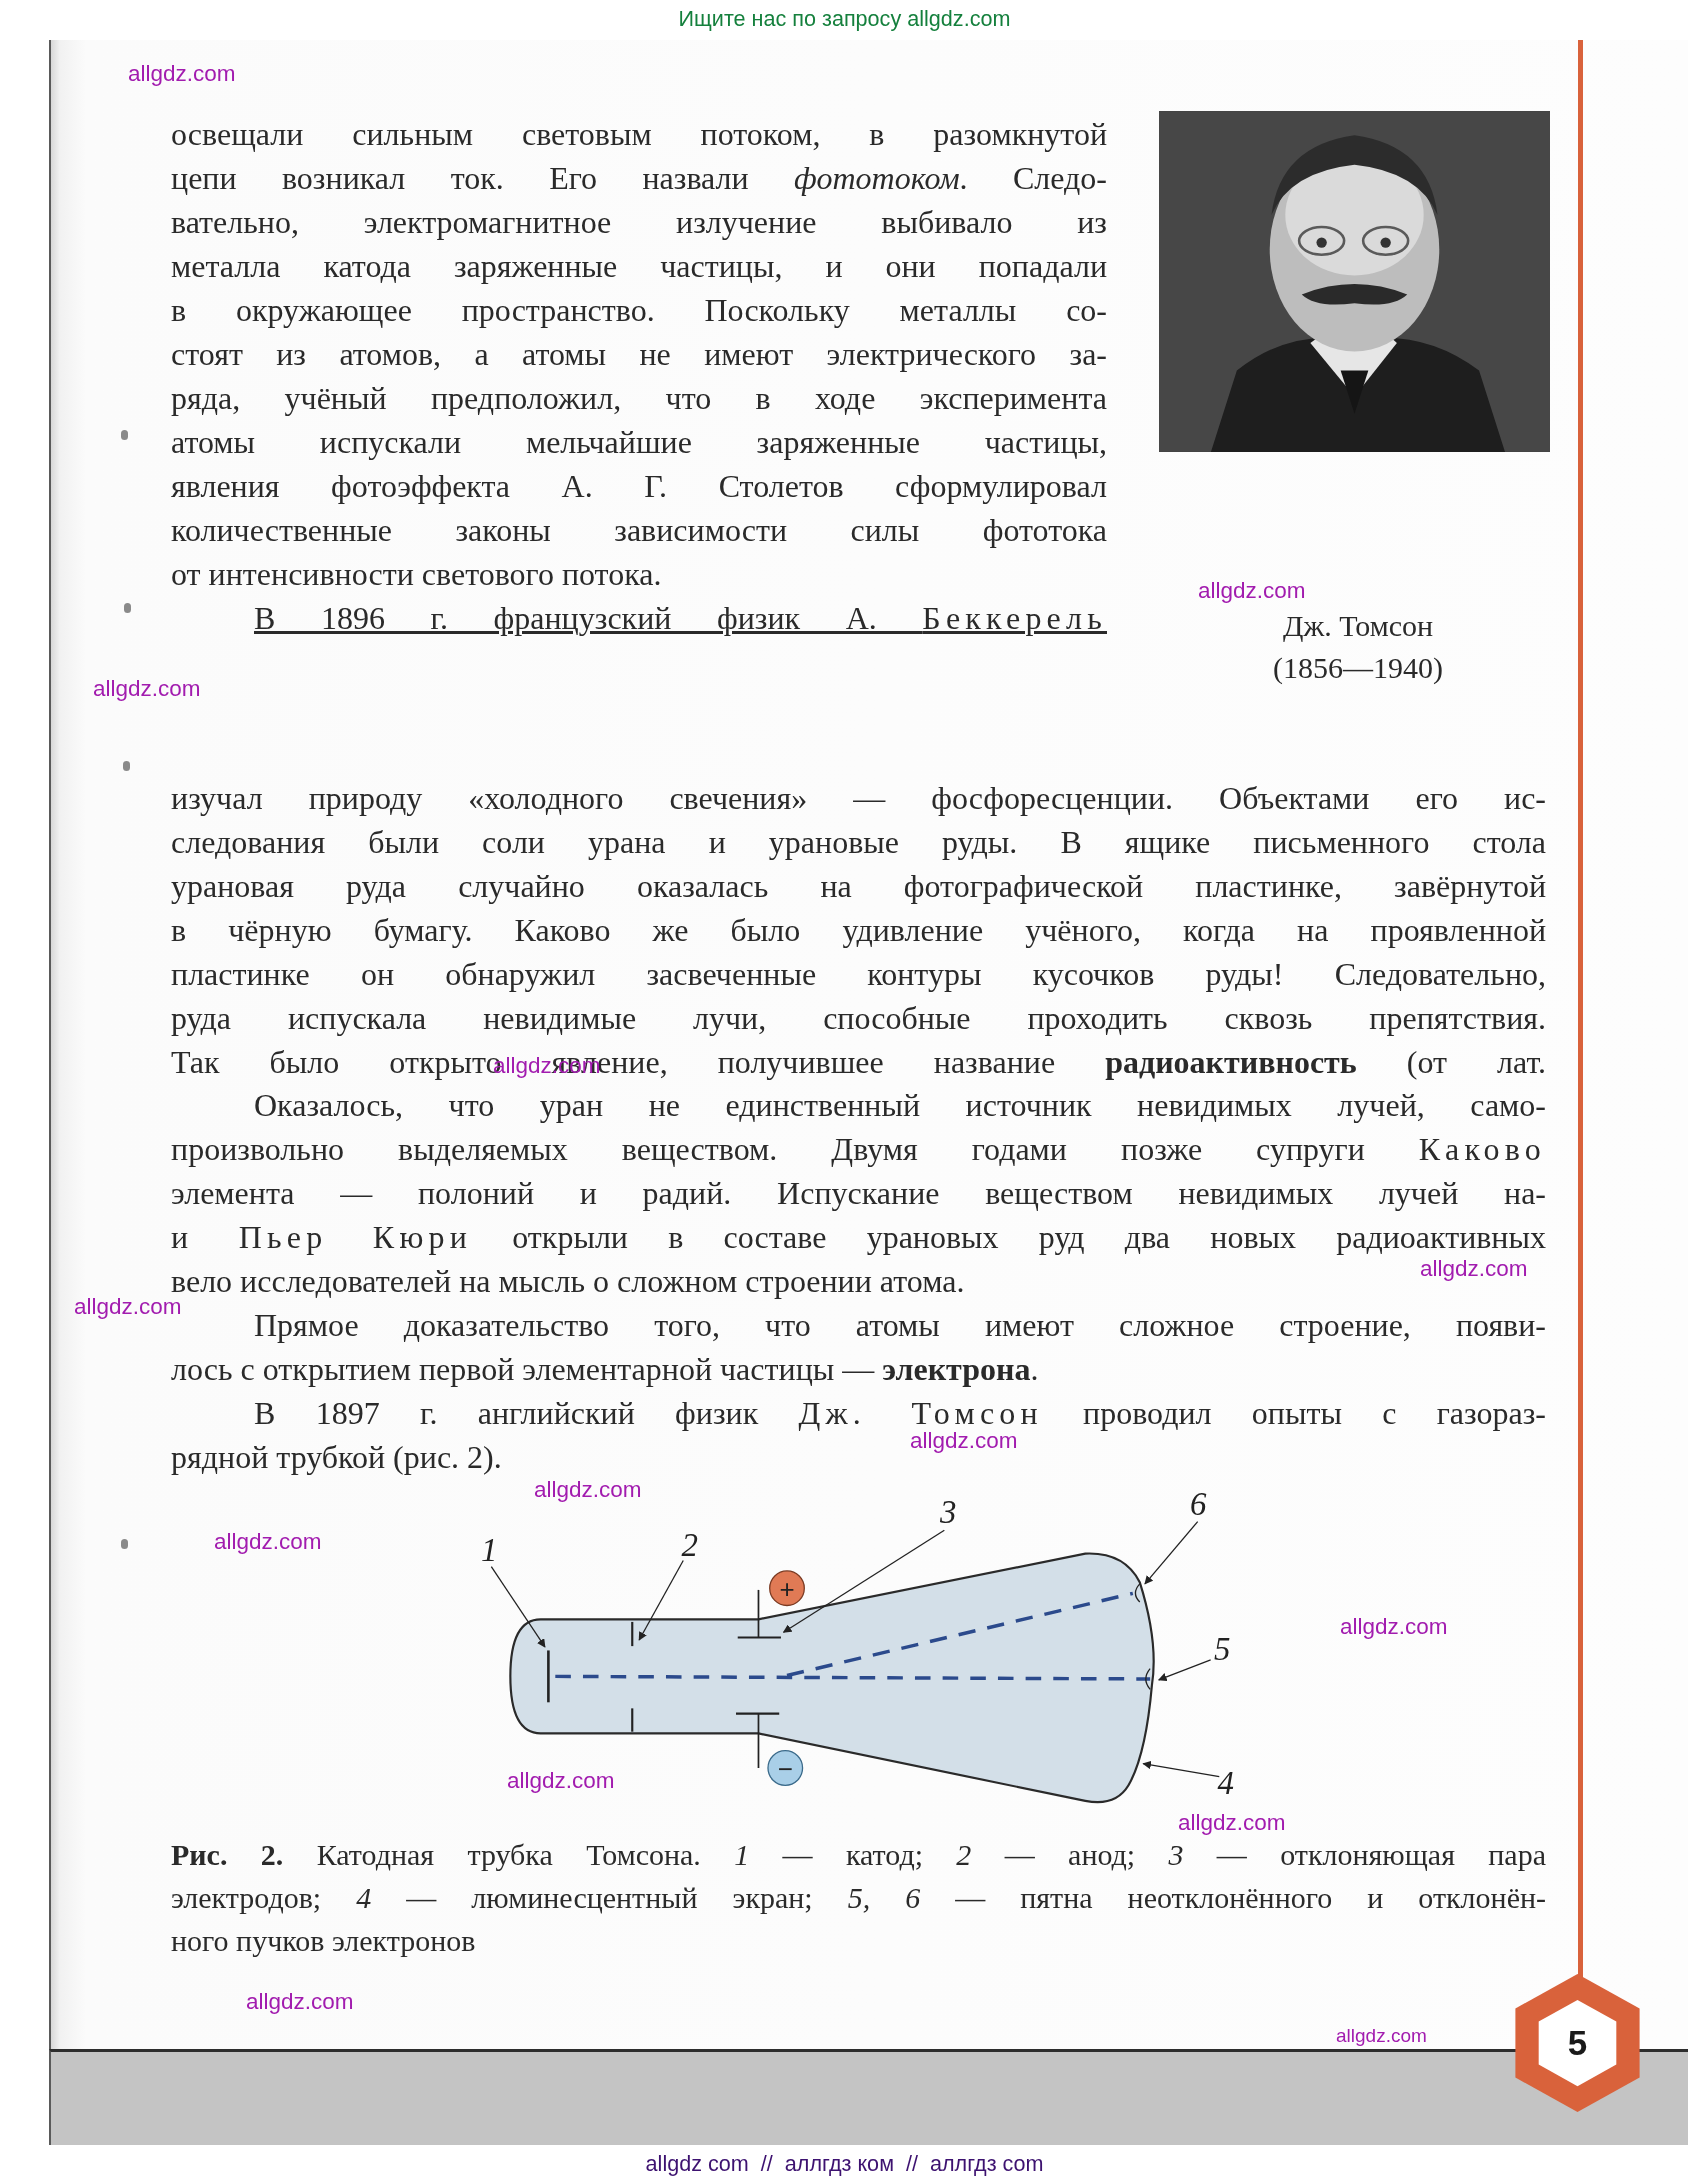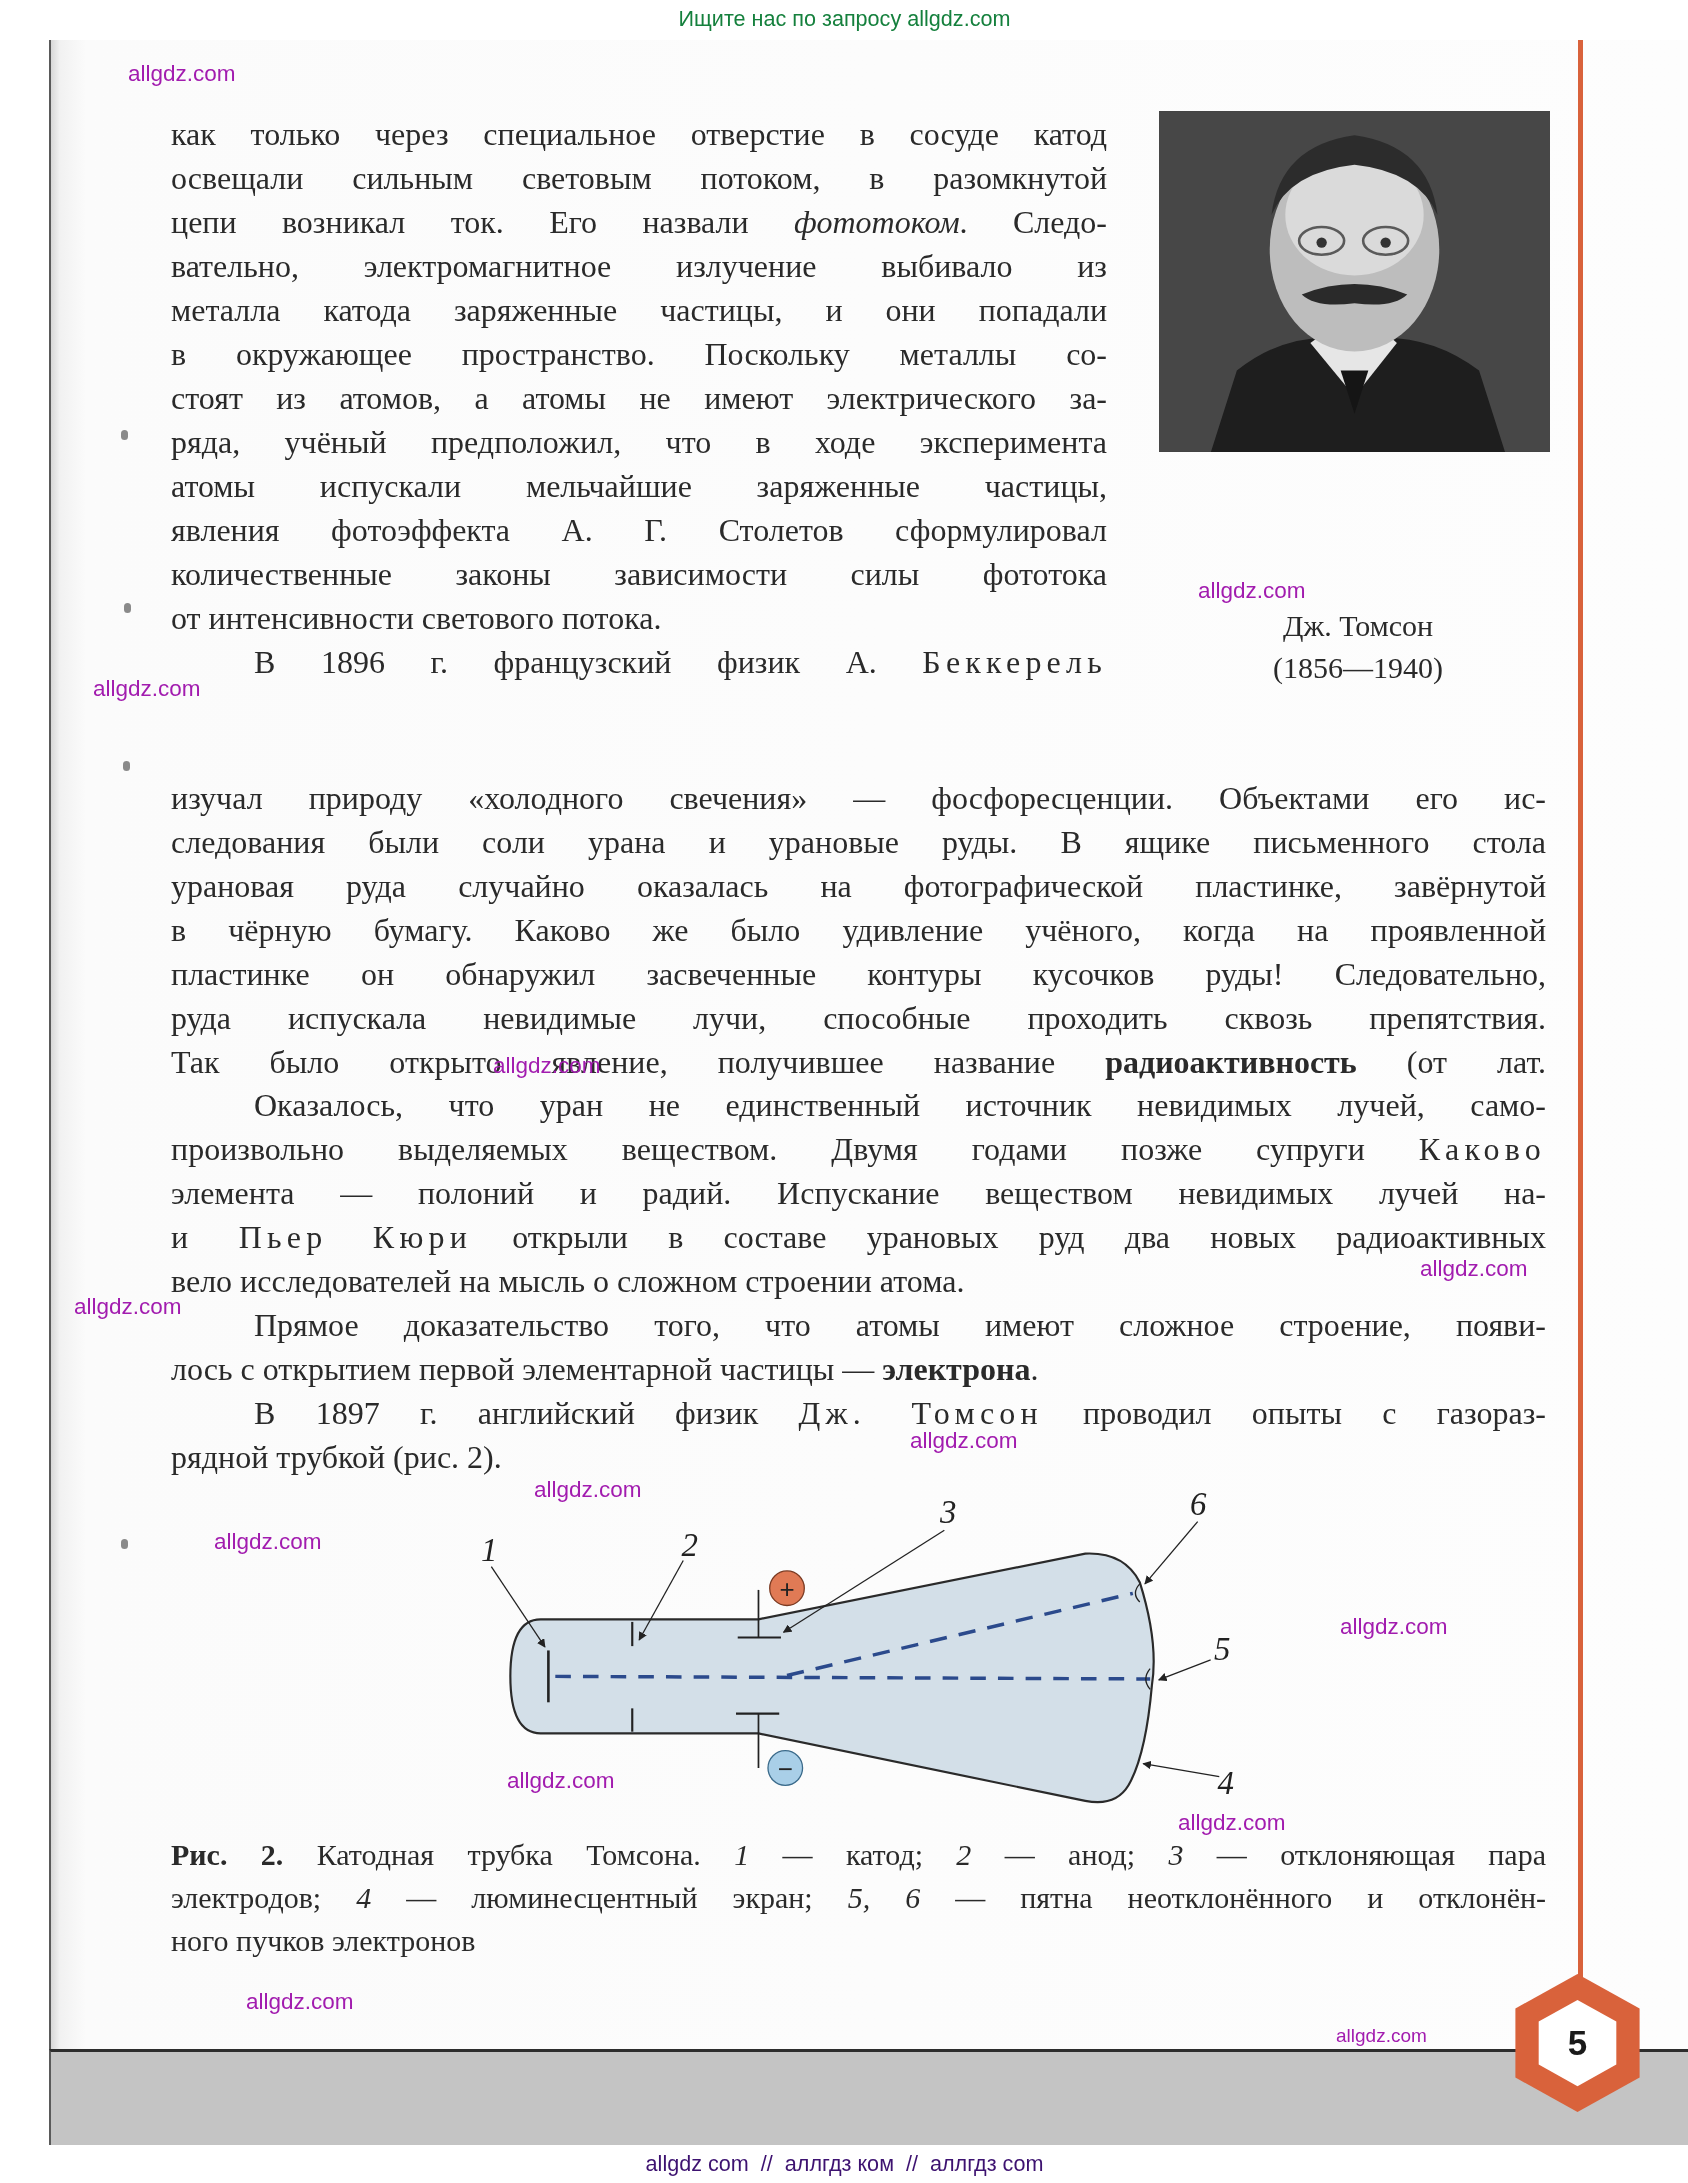--- a/index.html
+++ b/index.html
@@ -83,33 +83,32 @@
 
 <div class="page"></div>
 <div class="red-line"></div>
 
 <div class="mark" style="left:121px;top:430px;"></div>
 <div class="mark" style="left:124px;top:603px;"></div>
 <div class="mark" style="left:123px;top:761px;"></div>
 <div class="mark" style="left:121px;top:1539px;"></div>
 
 <div class="text" style="left:171px; top:112px; width:936px;">
-  <span class="line">как только через специальное отверстие в сосуде катод</span>
   <span class="line">освещали сильным световым потоком, в разомкнутой</span>
   <span class="line"><span>цепи возникал ток. Его назвали </span><i>фототоком</i><span>. Следо-</span></span>
   <span class="line">вательно, электромагнитное излучение выбивало из</span>
   <span class="line">металла катода заряженные частицы, и они попадали</span>
   <span class="line">в окружающее пространство. Поскольку металлы со-</span>
   <span class="line">стоят из атомов, а атомы не имеют электрического за-</span>
   <span class="line">ряда, учёный предположил, что в ходе эксперимента</span>
   <span class="line">атомы испускали мельчайшие заряженные частицы,</span>
   <span class="line">явления фотоэффекта А. Г. Столетов сформулировал</span>
   <span class="line">количественные законы зависимости силы фототока</span>
   <span class="line last">от интенсивности светового потока.</span>
-  <span class="line indent" style="text-align-last:justify;"><span>В 1896 г. французский физик А. </span><span class="spaced">Беккерель</span></span>
+  <span class="line indent" style="text-align-last:justify;text-decoration:underline;"><span>В 1896 г. французский физик А. </span><span class="spaced">Беккерель</span></span>
 </div>
 
 <div class="photo">
   <svg width="391" height="341" viewBox="0 0 452 394">
     <rect width="452" height="394" fill="#474747"></rect>
     <path d="M60 394 L90 300 Q140 260 200 262 L260 262 Q320 262 370 300 L400 394 Z" fill="#1e1e1e"></path>
     <path d="M175 268 L226 330 L275 268 L255 250 L200 250 Z" fill="#e6e6e6"></path>
     <path d="M210 300 L226 350 L242 300 Z" fill="#151515"></path>
     <ellipse cx="226" cy="160" rx="98" ry="118" fill="#bdbdbd"></ellipse>
     <ellipse cx="226" cy="120" rx="80" ry="70" fill="#dadada"></ellipse>

